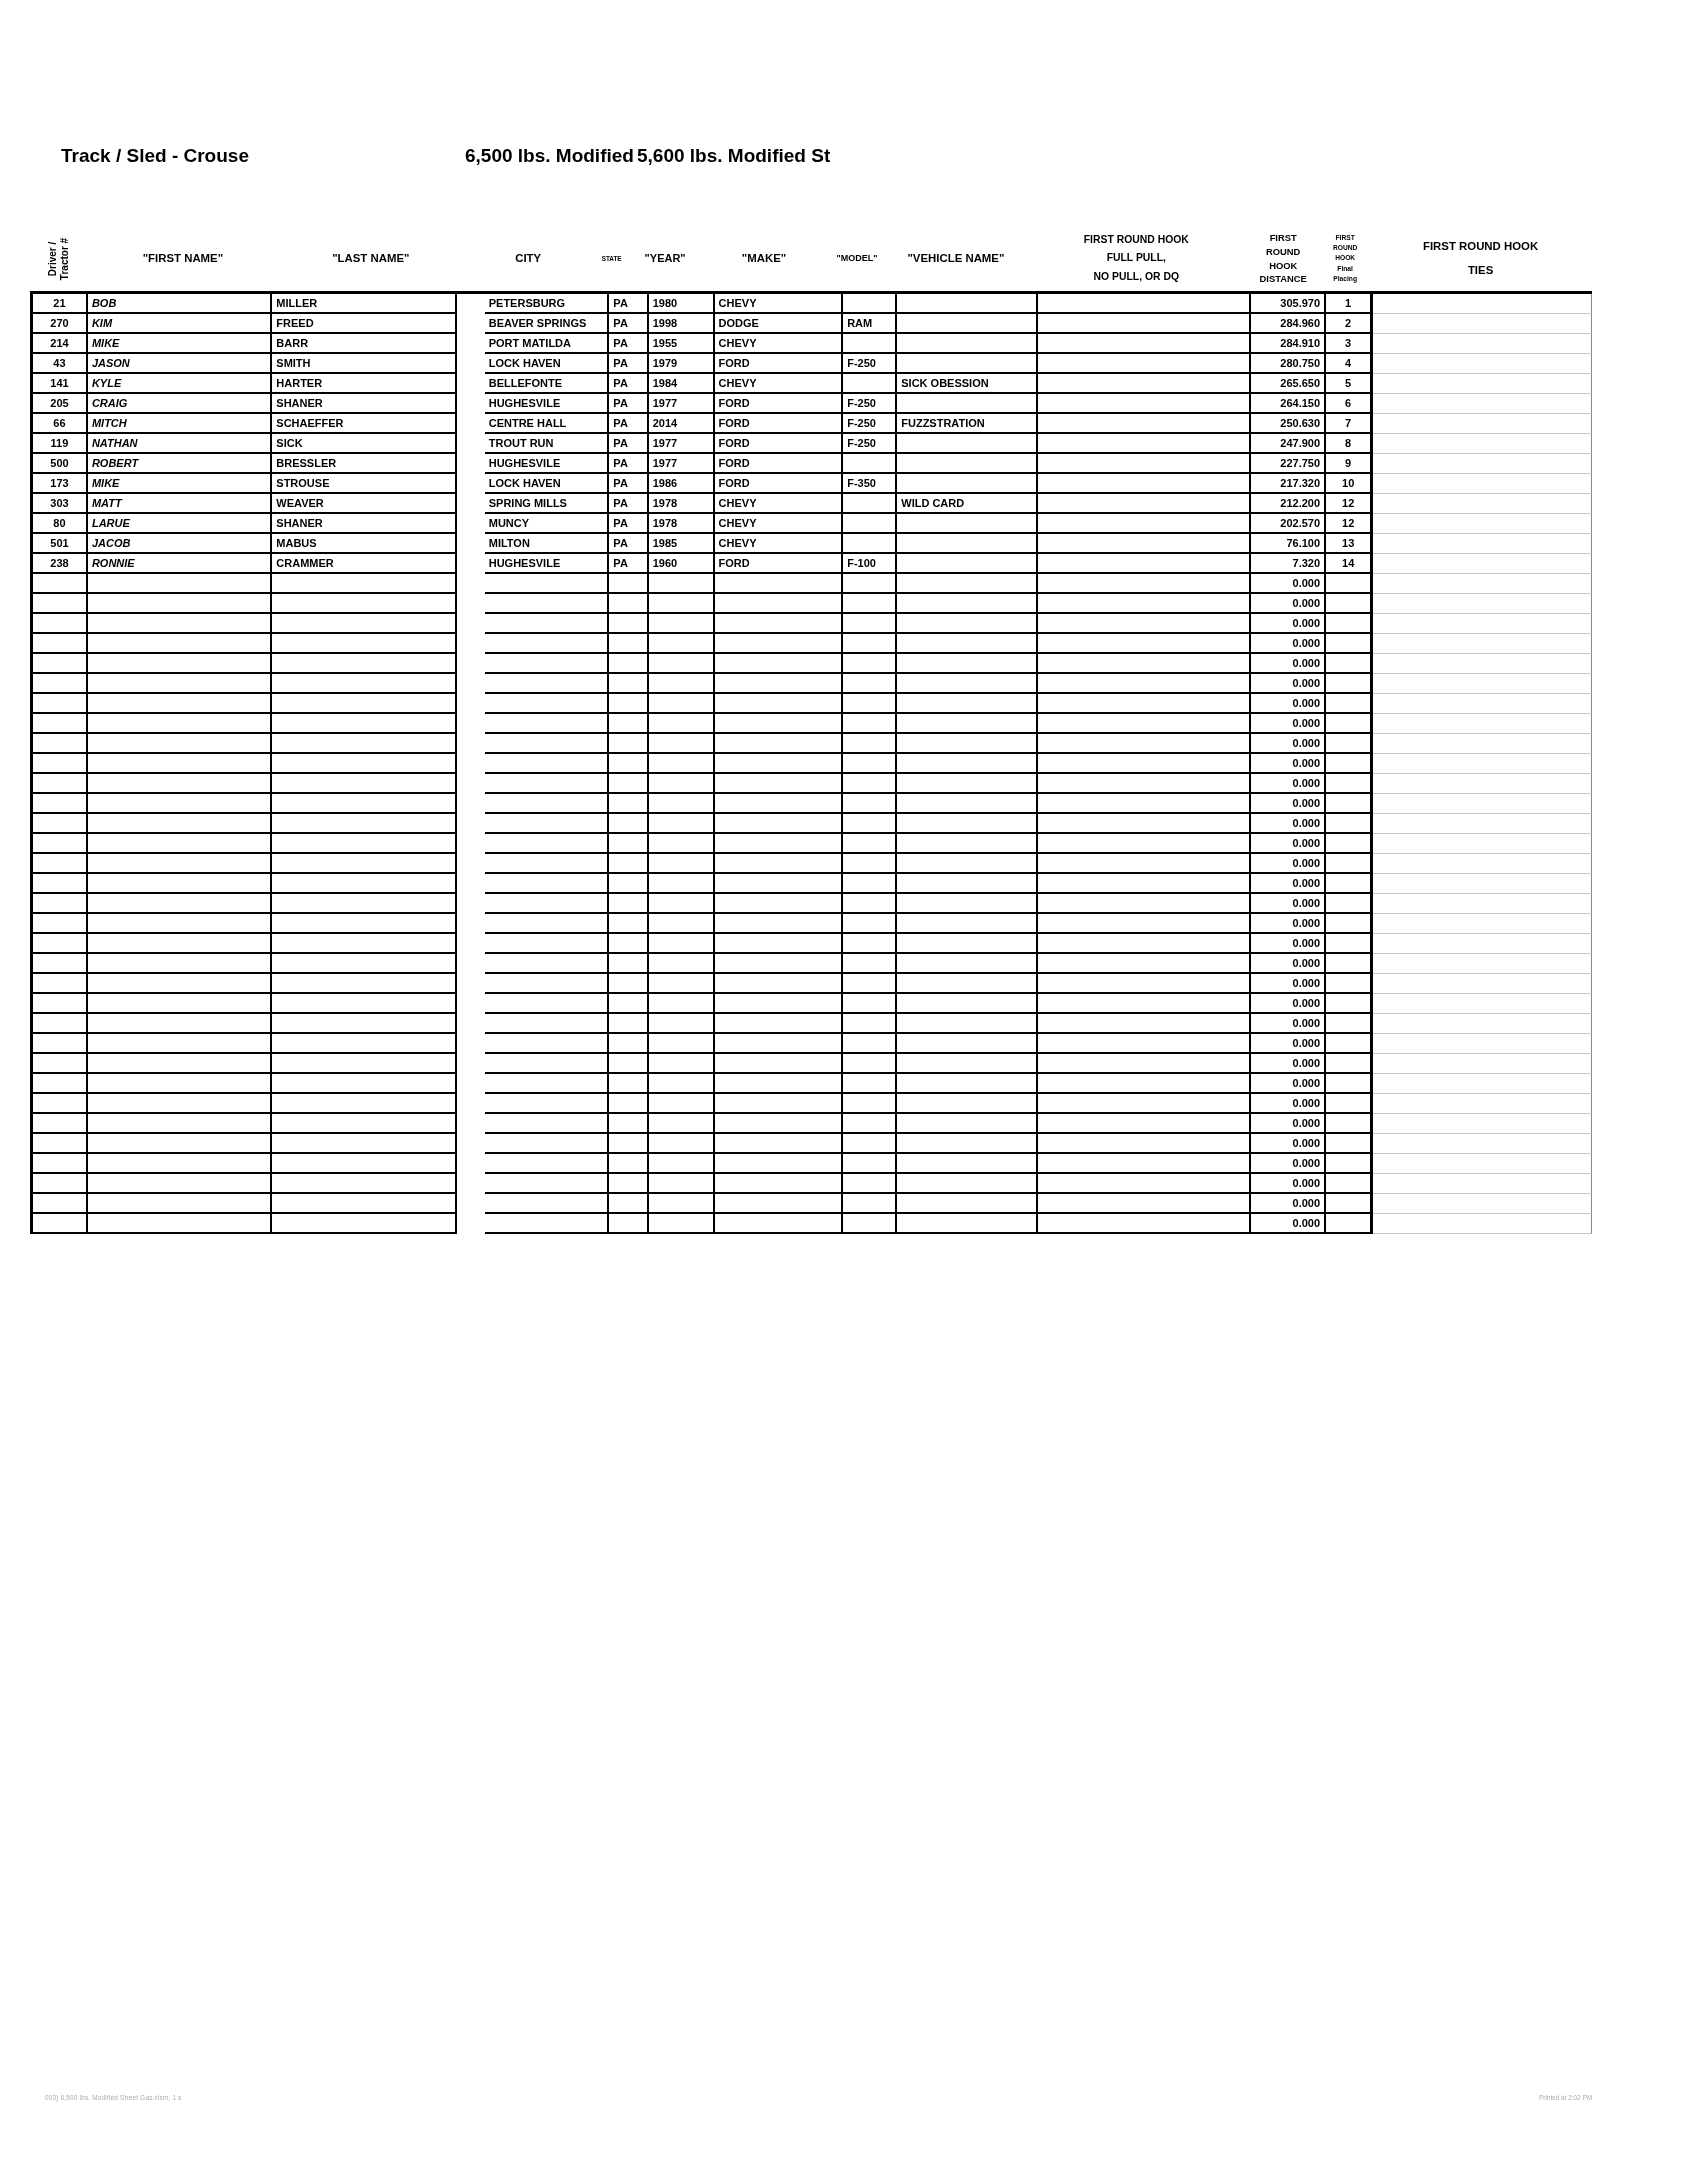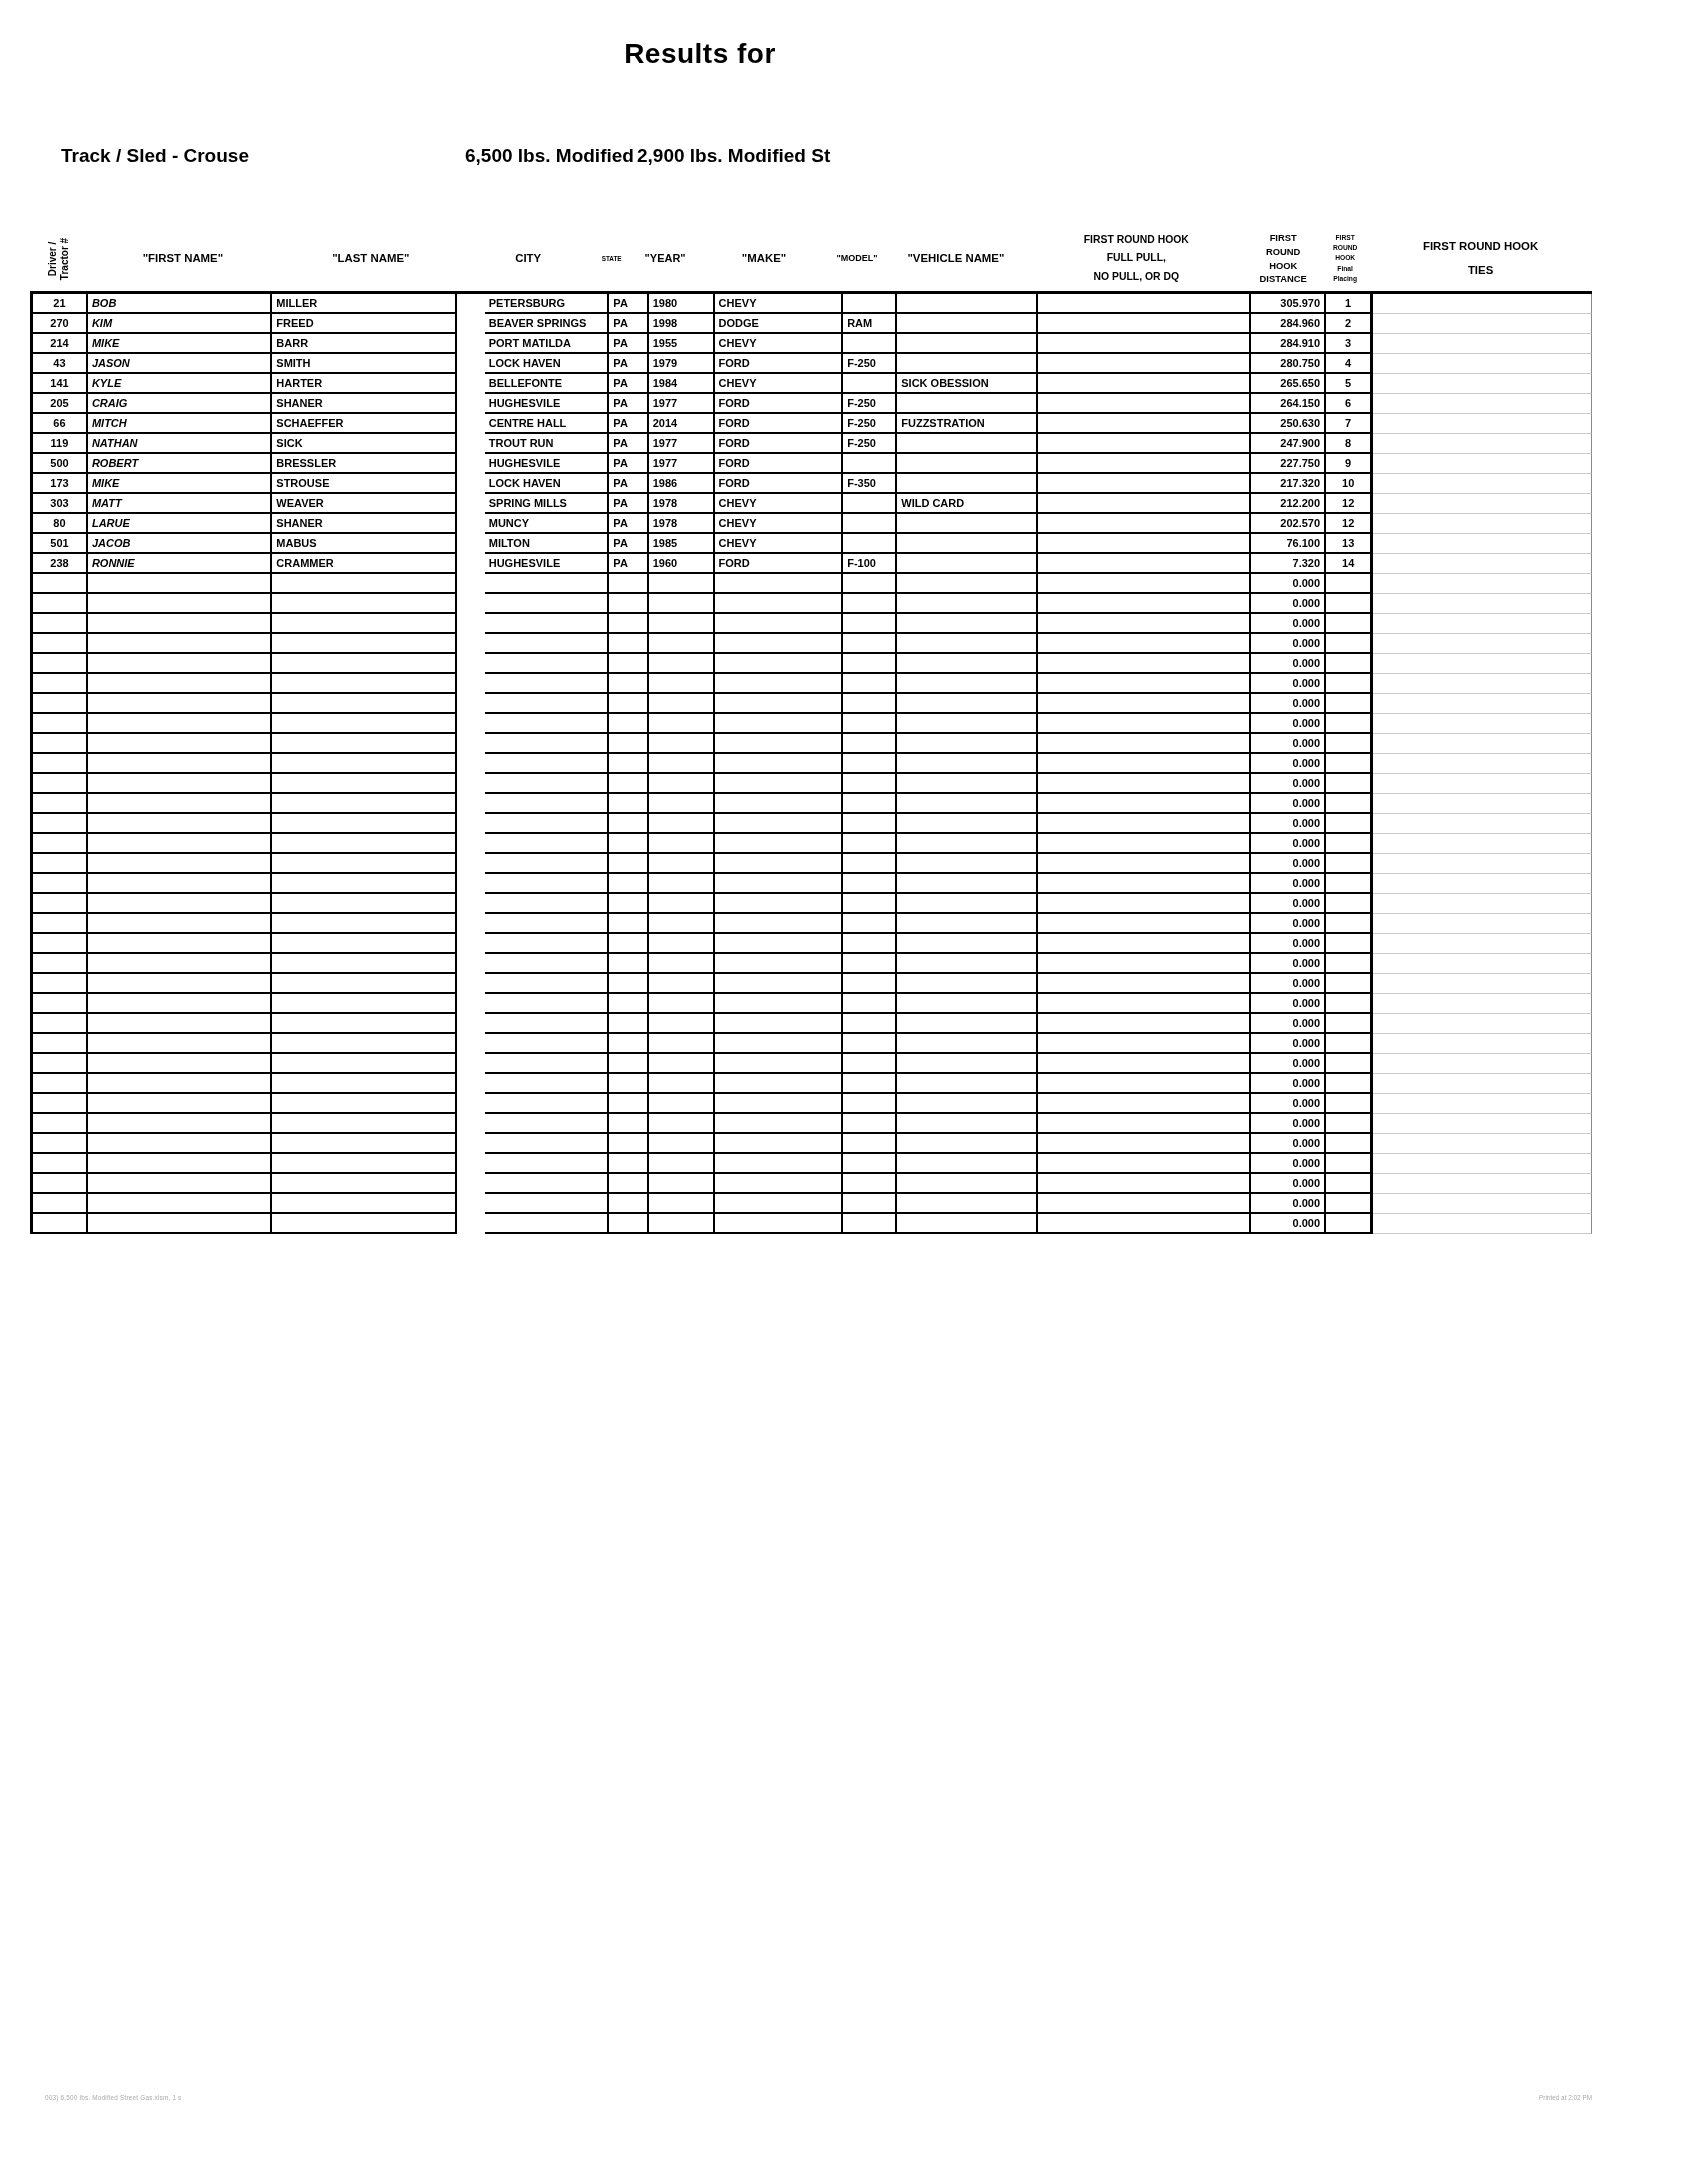--- a/index.html
+++ b/index.html
@@ -53,26 +53,25 @@
   .c-placing{width:48px;justify-content:center;border-right:3px solid #000;}
   .c-ties{width:223px;border-right:1px solid #888;border-bottom:1px solid #c8c8c8;}
   
   .footer-left{left:45px;top:2094px;font-size:6.4px;color:#aaa;letter-spacing:0.2px;}
   .footer-right{left:1424px;top:2094px;width:168px;text-align:right;font-size:6.4px;color:#aaa;}
 </style>
 </head>
 <body>
 
 <div class="abs title-wrap">
-  <div class="title-line1">Results for</div>
 </div>
 
 <div class="abs tracksled">Track / Sled - Crouse</div>
 <div class="abs class-left">6,500 lbs. Modified</div>
-<div class="abs class-right">2,900 lbs. Modified St</div>
+<div class="abs class-right">5,600 lbs. Modified St</div>
 
 <div class="abs header-row">
   <div class="h h-num"><span>Driver /
 Tractor #</span></div>
   <div class="h h-first">"FIRST NAME"</div>
   <div class="h h-last">"LAST NAME"</div>
   <div class="h h-city">CITY</div>
   <div class="h h-state">STATE</div>
   <div class="h h-year">"YEAR"</div>
   <div class="h h-make">"MAKE"</div>

